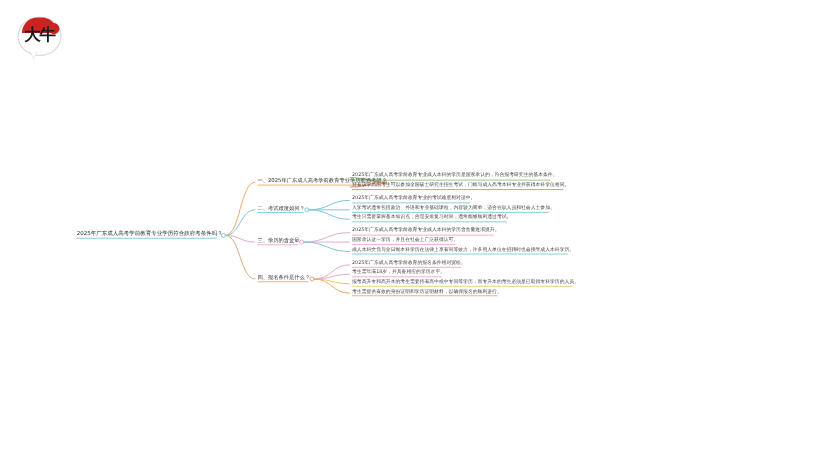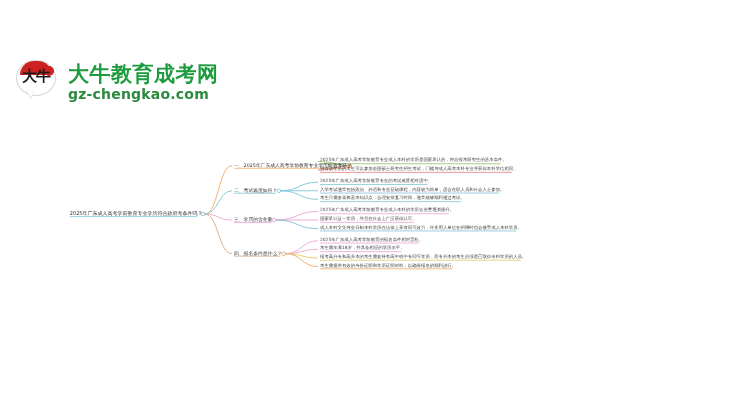--- a/index.html
+++ b/index.html
@@ -14,23 +14,22 @@
     font-family: "Liberation Sans", "DejaVu Sans", sans-serif;
     overflow: hidden;
   }
 
   
   .logo-block {
     position: absolute;
     left: 14px;
     top: 12px;
     display: flex;
-    align-items: flex-end;
+    align-items: flex-start;
     gap: 8px;
-    margin-top: 45px;
   }
   .logo-mark {
     position: relative;
     width: 46px;
     height: 46px;
     flex: 0 0 auto;
   }
   .logo-bubble {
     position: absolute;
     left: 2px;
@@ -132,24 +131,20 @@
 </head>
 <body>
 
 <div class="logo-block">
   <div class="logo-mark">
     <div class="logo-bubble"></div>
     <div class="logo-bubble-tail"></div>
     <div class="logo-arc"></div>
     <div class="logo-dot"></div>
     <div class="logo-cn">大牛</div>
-  </div>
-  <div class="logo-text">
-    <div class="logo-title">大牛教育成考网</div>
-    <div class="logo-sub">gz-chengkao.com</div>
   </div>
 </div>
 
 <svg id="mindmap-svg" viewBox="0 0 750 410" xmlns="http://www.w3.org/2000/svg">
     <line x1="69.80000000000007" y1="216.6" x2="197" y2="216.6" stroke="#7fc4d8" stroke-width="0.8"></line>
     <circle cx="203" cy="214" r="1.8" class="mm-node-circle" stroke="#7fc4d8"></circle>
     <path d="M204.8,214 C218.4,214 218.4,165.75 232,165.75" class="mm-link" stroke="#f0a860"></path>
     <line x1="234" y1="168.25" x2="346.80000000000007" y2="168.25" stroke="#f0a860" stroke-width="0.8"></line>
     <circle cx="349.80000000000007" cy="165.75" r="1.8" class="mm-node-circle" stroke="#f0a860"></circle>
     <path d="M351.6000000000001,165.75 C334.80000000000007,165.75 334.80000000000007,161.45000000000002 318,161.45000000000002" class="mm-link" stroke="#8fbf6a"></path>

